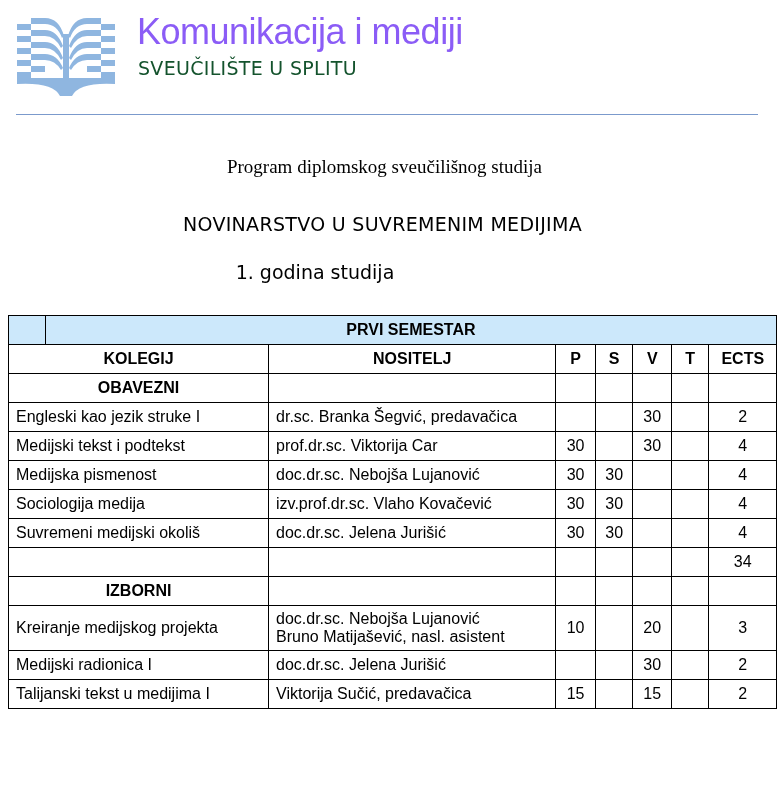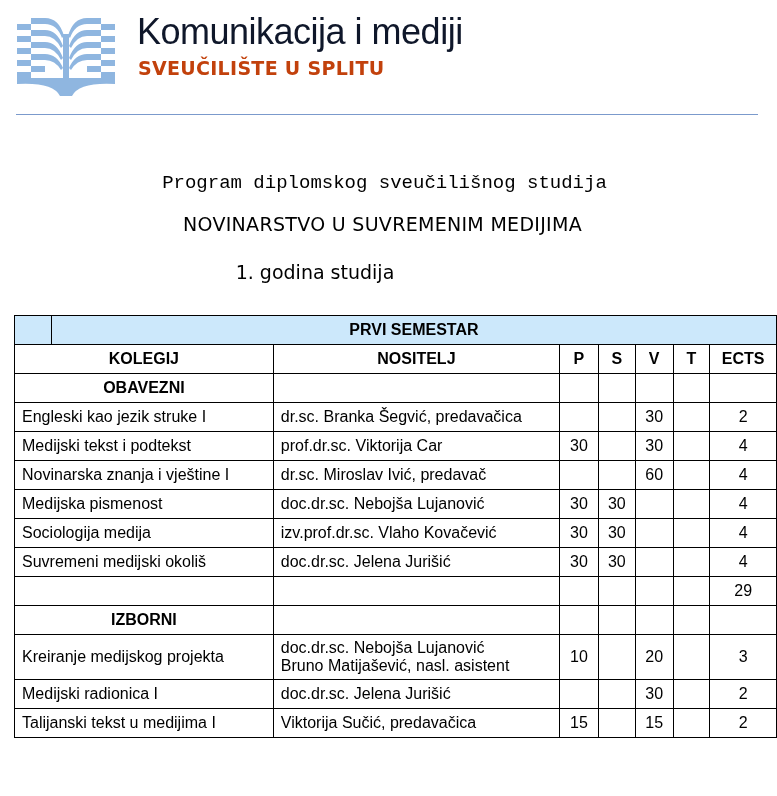--- a/index.html
+++ b/index.html
@@ -1,25 +1,25 @@
 <!DOCTYPE html>
 <html><head>
 <meta charset="utf-8">
 <style>
   html, body { margin: 0; padding: 0; background: #ffffff; }
   body { width: 777px; height: 796px; position: relative; overflow: hidden; font-family: "Liberation Sans", sans-serif; color: #000; }
   .header { position: absolute; left: 0; top: 0; width: 777px; height: 116px; }
   .logo { position: absolute; left: 17px; top: 14px; width: 98px; height: 82px; }
-  .brand-title { position: absolute; left: 137px; top: 11px; font-family: "Liberation Sans", sans-serif; font-size: 36px; color: #0f172a; letter-spacing: -0.5px; }
-  .brand-sub { position: absolute; left: 138px; top: 57px; font-family: "DejaVu Sans", sans-serif; font-weight: bold; font-size: 19px; color: #c2410c; letter-spacing: 0.3px; }
+  .brand-title { position: absolute; left: 137px; top: 11px; font-family: "Liberation Sans", sans-serif; font-size: 36px; color: #8b5cf6; letter-spacing: -0.5px; }
+  .brand-sub { position: absolute; left: 138px; top: 57px; font-family: "DejaVu Sans", sans-serif; font-weight: normal; font-size: 19px; color: #14532d; letter-spacing: 0.3px; }
   .rule { position: absolute; left: 16px; top: 114px; width: 742px; height: 0; border-top: 1.5px solid #7b9acc; }
-  .t1 { position: absolute; left: 0; top: 156px; width: 769px; text-align: center; font-family: Liberation Mono, monospace; font-size: 19px; margin-top: 16px; }
+  .t1 { position: absolute; left: 0; top: 156px; width: 769px; text-align: center; font-family: Liberation Serif, serif; font-size: 19px; }
   .t2 { position: absolute; left: 0; top: 213px; width: 765px; text-align: center; font-family: "DejaVu Sans", sans-serif; font-size: 19px; letter-spacing: 0.3px; }
   .t3 { position: absolute; left: 0; top: 261px; width: 630px; text-align: center; font-family: "DejaVu Sans", sans-serif; font-size: 19px; }
-  table.plan { position: absolute; left: 14px; top: 315px; border-collapse: collapse; table-layout: fixed; font-family: "Liberation Sans", sans-serif; font-size: 16px; padding-left: 32px; }
+  table.plan { position: absolute; left: 8px; top: 315px; border-collapse: collapse; table-layout: fixed; font-family: "Liberation Sans", sans-serif; font-size: 16px; padding-left: 32px; }
   table.plan td { border: 1px solid #000; padding: 0 7px; height: 28px; line-height: 18px; white-space: nowrap; overflow: hidden; }
   .sem-row td { background: #cce8fb; font-weight: bold; text-align: center; height: 28px; }
   .hdr td { font-weight: bold; text-align: center; }
   .grp td.grp-label { font-weight: bold; text-align: center; margin-left: 8px; }
   td.num { text-align: center; padding: 0 !important; }
   td.two-line { line-height: 20px; padding-top: 2px !important; padding-bottom: 2px !important; height: 40px !important; }
 </style>
 </head>
 <body>
 
@@ -118,29 +118,20 @@
   <tr>
     <td colspan="2">Medijski tekst i podtekst</td>
     <td>prof.dr.sc. Viktorija Car</td>
     <td class="num">30</td>
     <td class="num"></td>
     <td class="num">30</td>
     <td class="num"></td>
     <td class="num">4</td>
   </tr>
   <tr>
-    <td colspan="2">Novinarska znanja i vještine I</td>
-    <td>dr.sc. Miroslav Ivić, predavač</td>
-    <td class="num"></td>
-    <td class="num"></td>
-    <td class="num">60</td>
-    <td class="num"></td>
-    <td class="num">4</td>
-  </tr>
-  <tr>
     <td colspan="2">Medijska pismenost</td>
     <td>doc.dr.sc. Nebojša Lujanović</td>
     <td class="num">30</td>
     <td class="num">30</td>
     <td class="num"></td>
     <td class="num"></td>
     <td class="num">4</td>
   </tr>
   <tr>
     <td colspan="2">Sociologija medija</td>
@@ -160,21 +151,21 @@
     <td class="num"></td>
     <td class="num">4</td>
   </tr>
   <tr>
     <td colspan="2"></td>
     <td></td>
         <td></td>
         <td></td>
         <td></td>
         <td></td>
-    <td class="num">29</td>
+    <td class="num">34</td>
   </tr>
 
   <tr class="grp">
     <td colspan="2" class="grp-label">IZBORNI</td>
     <td></td>
         <td></td>
         <td></td>
         <td></td>
         <td></td>
         <td></td>

